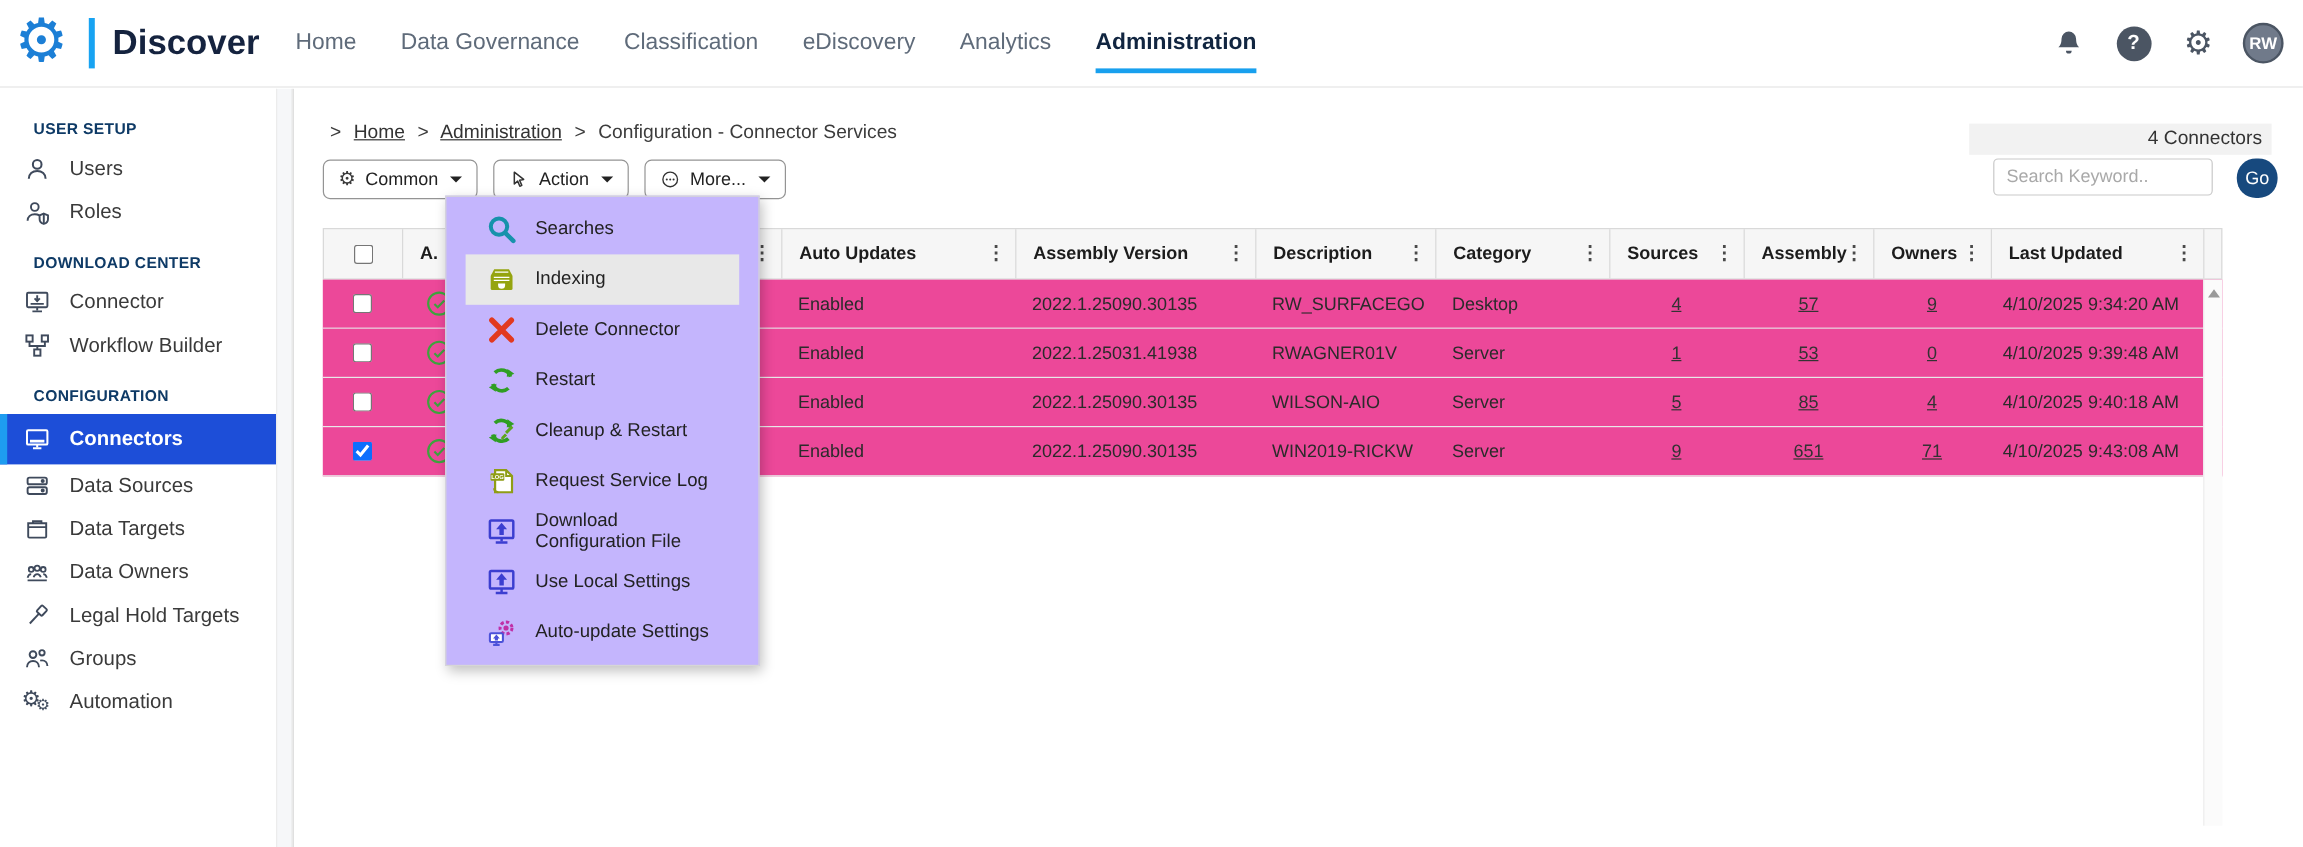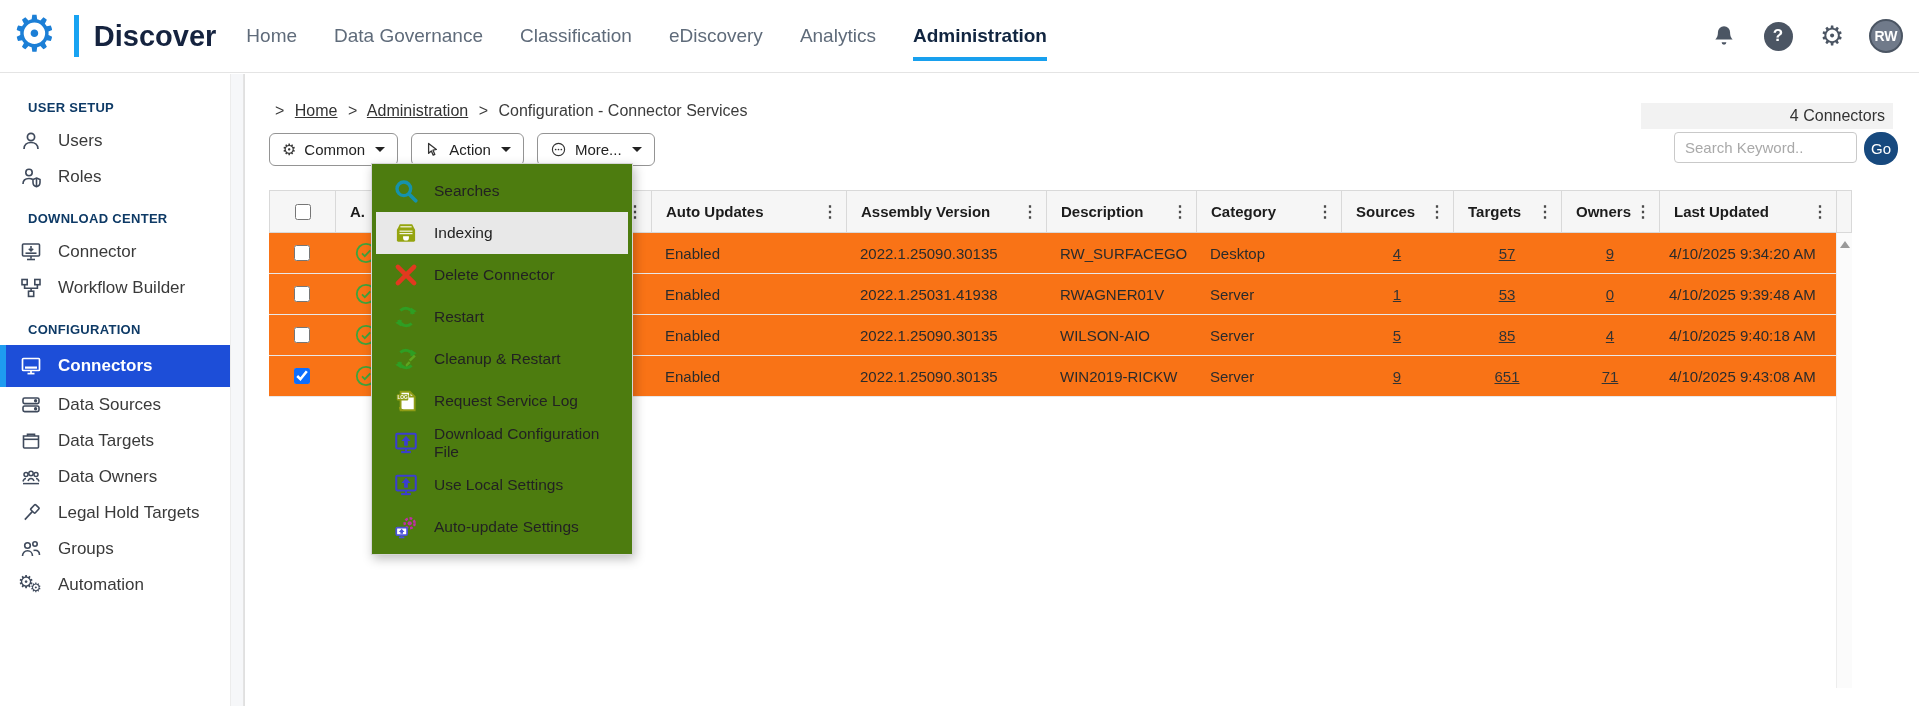--- a/index.html
+++ b/index.html
@@ -49,38 +49,38 @@
   .breadcrumb .sep { margin:0 6px; }
   .count-strip { position:absolute; top:29px; right:26px; width:252px; height:26px; background:#f2f2f2;
     display:flex; align-items:center; justify-content:flex-end; padding-right:8px; font-size:16px; color:#333; }
   .toolbar { position:absolute; top:59px; left:24px; display:flex; gap:13px; }
   .tbtn { height:33px; border:1px solid #949494; border-radius:6px; background:#fff; display:flex;
     align-items:center; padding:0 12px; gap:8px; font-size:15px; color:#222; cursor:pointer; }
   .tbtn .bicon { display:flex; align-items:center; }
   .tbtn .gear-glyph { font-size:16px; color:#3a3a3a; line-height:1; }
   .caret { width:0; height:0; border-left:5px solid transparent; border-right:5px solid transparent;
     border-top:5px solid #222; margin-left:2px; }
-  .search-wrap { position:absolute; top:58px; right:21px; display:flex; gap:7px; }
+  .search-wrap { position:absolute; top:58px; right:21px; display:flex; gap:20px; }
   .search-input { width:183px; height:31px; border:1px solid #c9c9c9; border-radius:4px; padding:0 10px;
     font-size:15px; color:#333; font-family:"Liberation Sans", sans-serif; }
   .search-input::placeholder { color:#a9a9a9; }
   .go-btn { width:34px; height:33px; background:#17497e; color:#fff; border:none; border-radius:16px;
     font-size:15px; cursor:pointer; font-family:"Liberation Sans", sans-serif; }
 
   
   .grid { position:absolute; top:116px; left:24px; width:1583px; }
   .grid-header { display:flex; height:43px; background:#f6f6f6; border:1px solid #d9d9d9; }
   .hcell { position:relative; display:flex; align-items:center; padding-left:14px; font-size:15px;
     font-weight:bold; color:#1c1c1c; border-right:1px solid #d9d9d9; cursor:pointer; }
   .hcell.nopad { padding:0; justify-content:center; }
   .hcell.filler { border-right:none; cursor:default; }
   .colmenu { position:absolute; right:8px; top:50%; transform:translateY(-50%); font-size:16px;
     color:#4a4a4a; cursor:pointer; line-height:1; }
   .grow { display:flex; height:41px; border-bottom:1px solid #e8e8e8; align-items:center;
-    font-size:15px; color:#2b2b2b; background:#f97316; }
+    font-size:15px; color:#2b2b2b; background:#ec4899; }
   .bcell { padding-left:14px; overflow:hidden; white-space:nowrap; }
   .bcell.center { display:flex; justify-content:center; padding-left:0; }
   .bcell.icon-cell { display:flex; padding-left:20px; }
   .bcell.date { padding-left:10px; }
   .num-link { text-decoration:underline; cursor:pointer; color:#333; }
   .w-check  { width:66px;  flex:none; }
   .w-a      { width:316px; flex:none; }
   .w-auto   { width:195px; flex:none; }
   .w-asm    { width:200px; flex:none;align-items:center; }
   .w-desc   { width:150px; flex:none; }
@@ -90,22 +90,22 @@
   .w-own    { width:98px;  flex:none; }
   .w-upd    { width:177px; flex:none; }
   .w-fill   { width:16px;  flex:none; }
   input[type="checkbox"] { width:16px; height:16px; accent-color:#0d6efd; cursor:pointer; }
   .vscroll { position:absolute; left:1567px; top:43px; width:16px; height:455px;
     background:#fbfbfb; border-left:1px solid #ededed; }
   .scroll-up { width:0; height:0; border-left:5px solid transparent; border-right:5px solid transparent;
     border-bottom:7px solid #9a9a9a; margin:8px auto 0; cursor:pointer; }
 
   
-  .dropdown { position:absolute; left:126px; top:89px; width:262px; background:#4d7c0f;
-    border:1px solid #d6d6d6; box-shadow:2px 4px 10px rgba(0,0,0,.25); padding:6px 4px; z-index:10; }
+  .dropdown { position:absolute; left:126px; top:89px; width:262px; background:#c4b5fd;
+    border:1px solid #d6d6d6; box-shadow:2px 4px 10px rgba(0,0,0,.25); padding:6px 16px; z-index:10; }
   .mitem { height:42px; display:flex; align-items:center; padding:0 16px; gap:15px;
     font-size:15.5px; color:#222; cursor:pointer; }
   .mitem.hl { background:#e8e8e8; }
   .micon { width:27px; height:27px; flex:none; display:flex; align-items:center; justify-content:center; }
 </style>
 </head>
 <body>
 
 <div class="navbar">
   <div class="logo">
@@ -343,21 +343,21 @@
       </div>
       <div class="hcell w-cat">
         <span>Category</span>
         <span class="colmenu">⋮</span>
       </div>
       <div class="hcell w-src">
         <span>Sources</span>
         <span class="colmenu">⋮</span>
       </div>
       <div class="hcell w-tgt">
-        <span>Targets</span>
+        <span>Assembly</span>
         <span class="colmenu">⋮</span>
       </div>
       <div class="hcell w-own">
         <span>Owners</span>
         <span class="colmenu">⋮</span>
       </div>
       <div class="hcell w-upd">
         <span>Last Updated</span>
         <span class="colmenu">⋮</span>
       </div>

